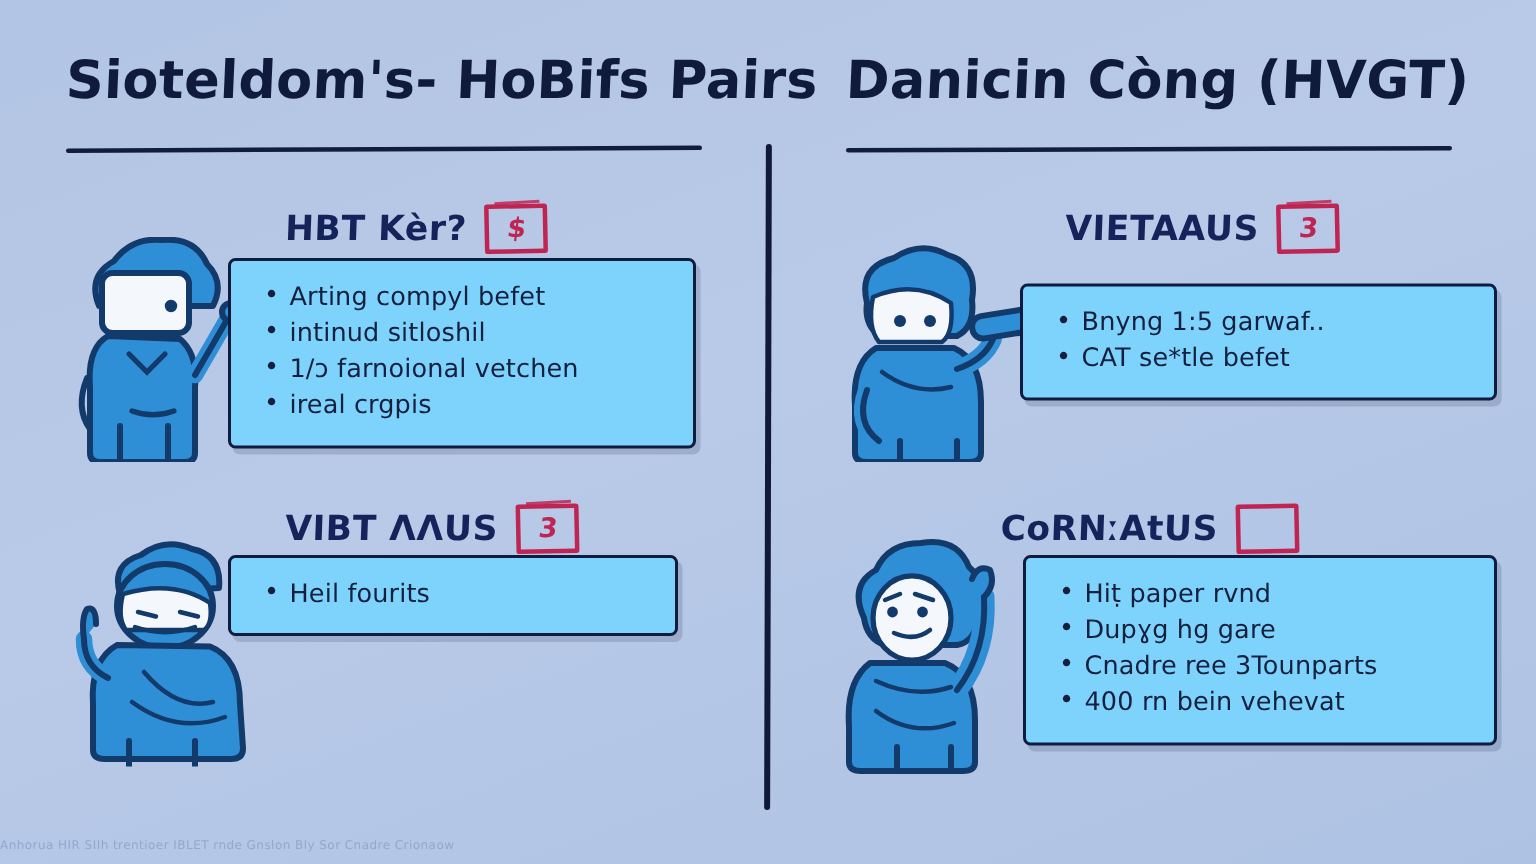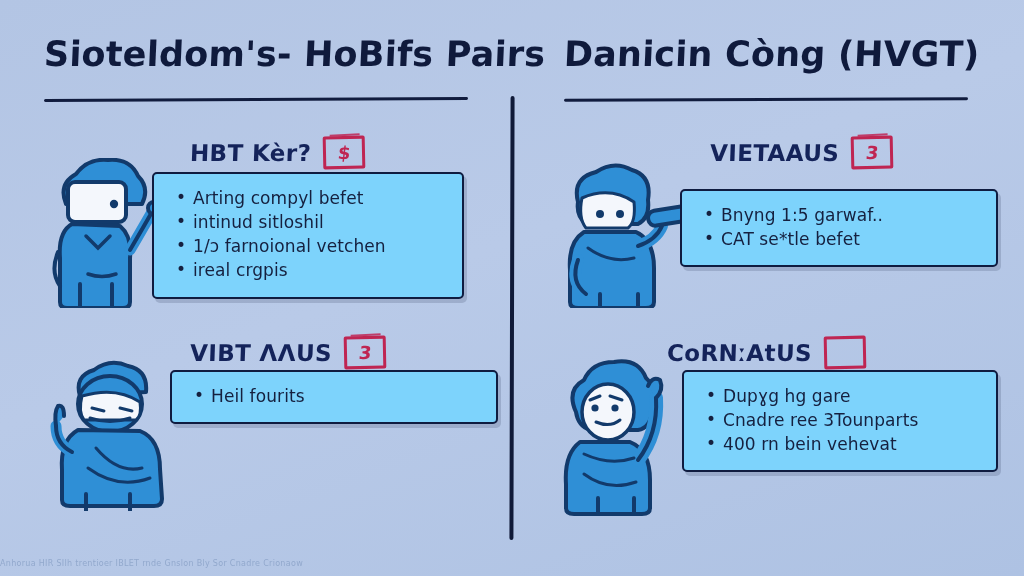--- a/index.html
+++ b/index.html
@@ -132,21 +132,21 @@
   
   .card {
     position: absolute;
     background: #7dd3fc;
     border: 2.5px solid #0f1c40;
     border-radius: 5px;
     box-shadow: 3px 4px 0 rgba(16,28,62,0.16);
     padding: 12px 18px 14px 22px;
   }
   .left  .sec-1 .card { left: 152px; top: 42px;  width: 312px; }
-  .left  .sec-2 .card { left: 170px; top: 40px;  width: 328px; }
+  .left  .sec-2 .card { left: 152px; top: 40px;  width: 300px; }
   .right .sec-1 .card { left: 168px; top: 42px;  width: 318px; margin-top: 17px; }
   .right .sec-2 .card { left: 170px; top: 40px;  width: 316px; }
 
   .card ul { list-style: none; }
   .card li {
     font-family: "DejaVu Sans", sans-serif;
     font-size: 17px;
     line-height: 1.42;
     color: #15203f;
     position: relative;
@@ -350,20 +350,21 @@
 
       <div class="sec-head">
         <span class="sec-head-text">CoRNːAtUS</span>
         <span class="red-box no-cap">
           <span class="red-box-glyph"></span>
         </span>
       </div>
 
       <div class="card">
         <ul>
+          <li>Hiṭ paper rvnd</li>
           <li>Dupɣg hg gare</li>
           <li>Cnadre ree 3Tounparts</li>
           <li>400 rn bein vehevat</li>
         </ul>
       </div>
     </div>
   </div>
 
   <div class="footer">Anhorua HIR SIIh trentioer IBLET rnde Gnslon Bly Sor Cnadre Crionaow</div>
 

